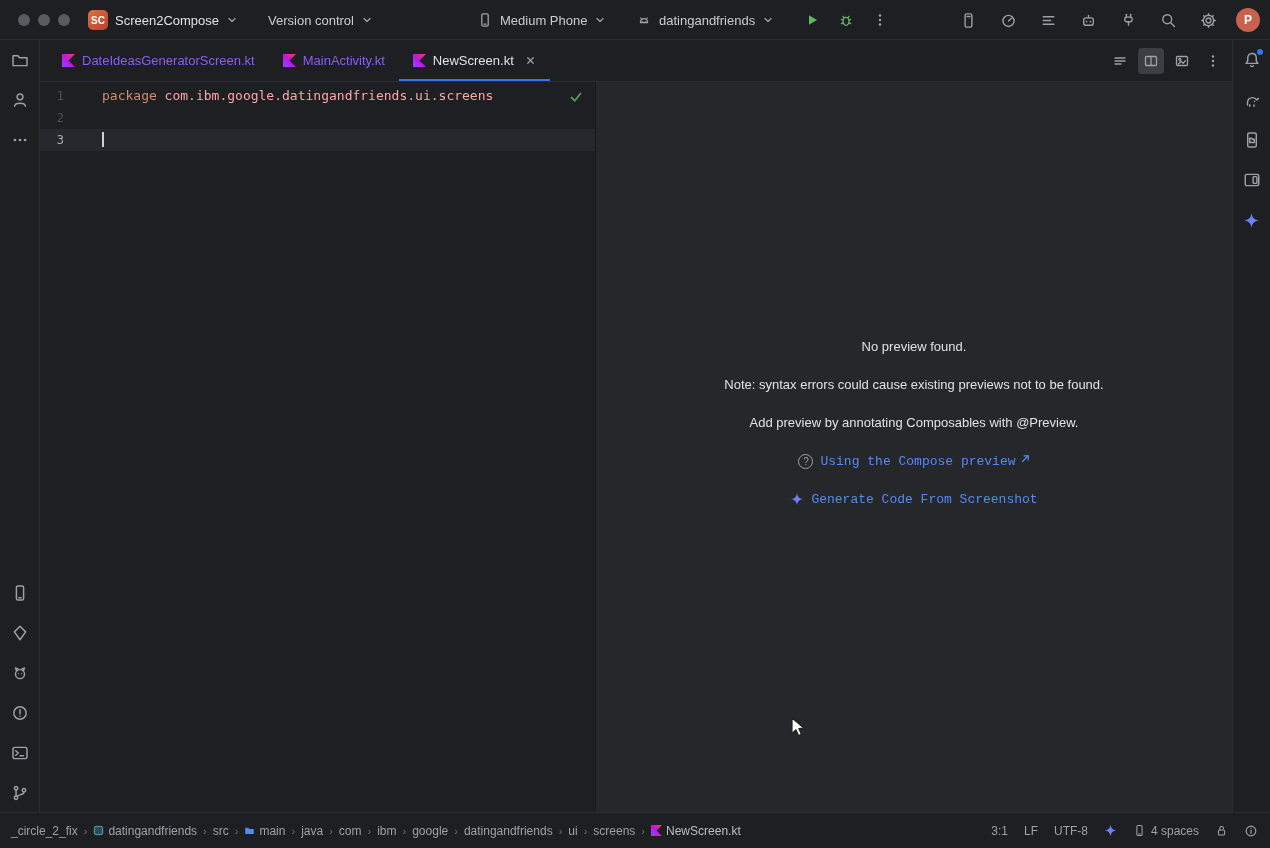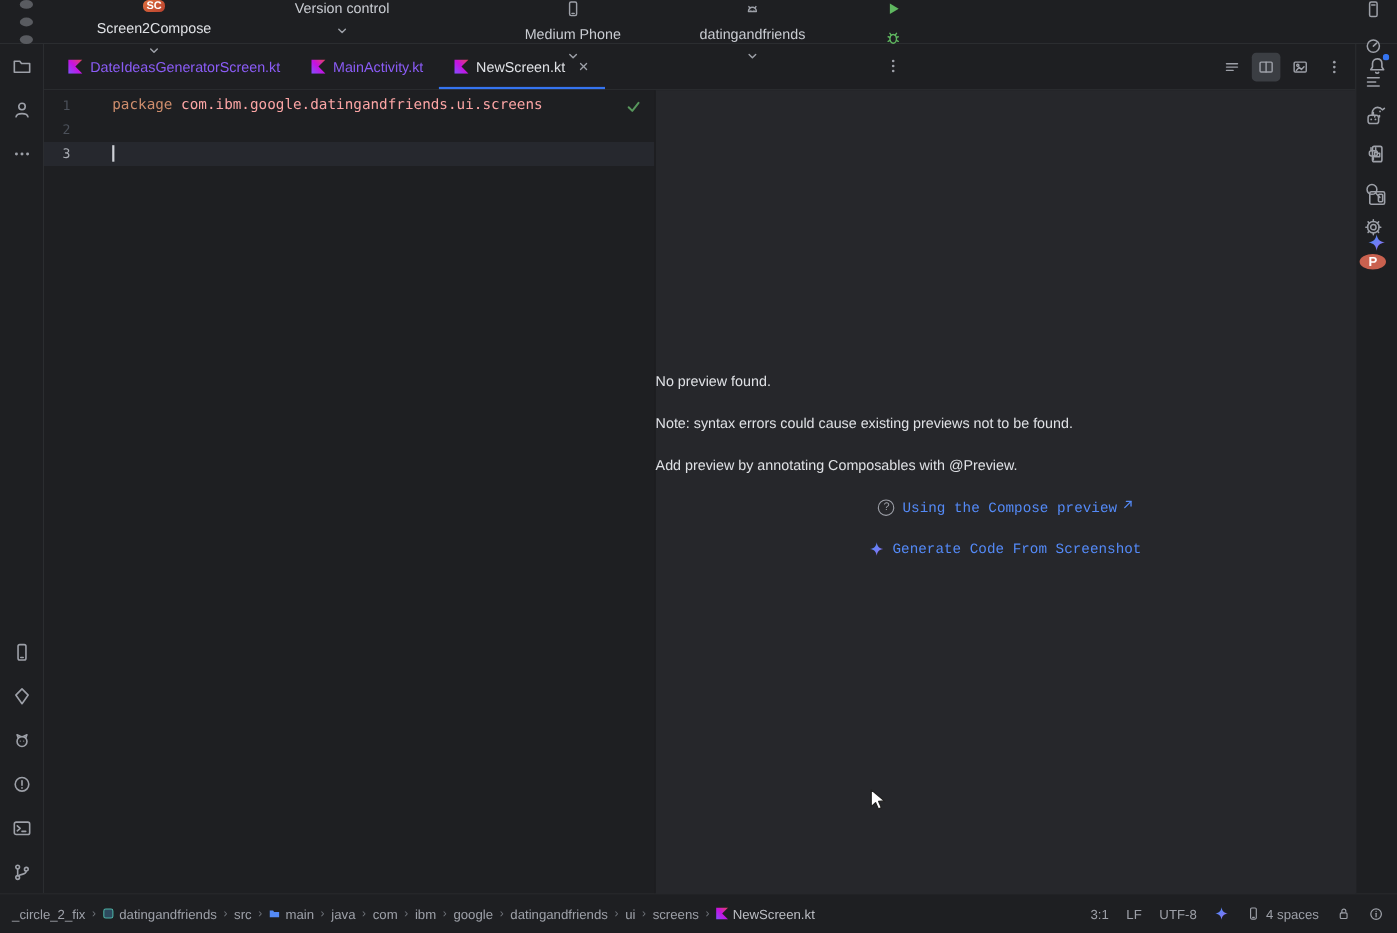--- a/index.html
+++ b/index.html
@@ -9,21 +9,21 @@
     font-family:"Liberation Sans", sans-serif;
     font-size:13px;
     color:#dfe1e5;
     position:relative;
   }
   svg { display:block; }
   .isvg { stroke:#9da0a8; fill:none; stroke-width:1.3; stroke-linecap:round; stroke-linejoin:round; }
 
   
   .titlebar { height:40px; position:relative; border-bottom:1px solid #2b2d30; background:#1e1f22; }
-  .tbg { position:absolute; top:0; height:40px; display:flex; align-items:center; gap:7px;flex-direction:column; }
+  .tbg { position:absolute; top:0; height:40px; display:flex; align-items:center; gap:7px; }
   .traffic { left:18px; gap:8px; }
   .traffic span { width:12px; height:12px; border-radius:50%; background:#595b60; display:block; }
   .proj { left:88px; }
   .badge { width:20px; height:20px; border-radius:5px; background:linear-gradient(140deg,#e0703f,#b8402e);
            color:#fff; font-size:10px; font-weight:700; display:flex; align-items:center; justify-content:center; }
   .tb-label { color:#c9ccd2; }
   .tb-label.strong { color:#dfe1e5; font-weight:500; }
   .vcs { left:268px; }
   .device { left:477px; }
   .runcfg { left:636px; }
@@ -61,21 +61,21 @@
   .ln { width:24px; text-align:right; color:#4b5059; margin-right:38px; flex:none; font-size:12px; }
   .line.caret-line { background:#26282e; }
   .line.caret-line .ln { color:#a8abb2; }
   .kw { color:#cf8e6d; }
   .code-default { color:#fca5a5; }
   .caret-bar { display:inline-block; width:2px; height:15px; background:#ced0d6; margin-top:3px; }
   .inspection { position:absolute; top:8px; right:12px; }
 
   
   .preview-pane { flex:1; background:#26272b; border-left:1px solid #18191b; position:relative; }
-  .preview-content { position:absolute; top:257px; left:0; right:0; text-align:left; }
+  .preview-content { position:absolute; top:257px; left:0; right:0; text-align:center; }
   .preview-msg { color:#dfe1e5; font-size:13px; line-height:16px; margin-bottom:22px; }
   .preview-link-row { display:flex; align-items:center; justify-content:center; gap:7px; height:16px; margin-bottom:22px; }
   .link { color:#548af7;font-family:Liberation Mono, monospace; }
   .qmark { width:15px; height:15px; border:1.2px solid #9da0a8; border-radius:50%; color:#9da0a8; font-size:10px;
            display:flex; align-items:center; justify-content:center; }
   .ext-arrow { margin-left:-2px; margin-top:-6px; }
 
   
   .statusbar { height:36px; border-top:1px solid #2b2d30; display:flex; align-items:center; padding:0 12px 0 8px;
                color:#9da0a8; font-size:12px; background:#1e1f22; }

